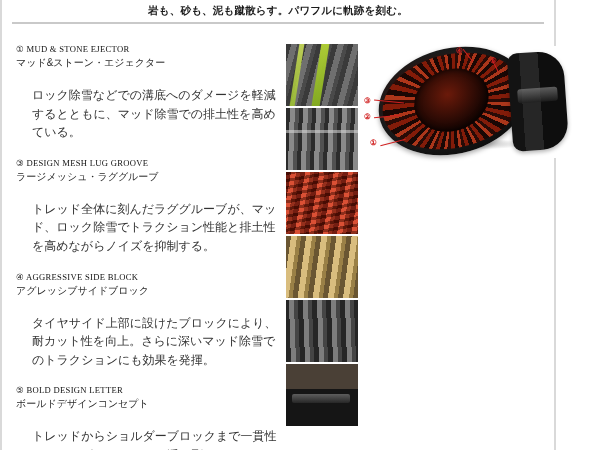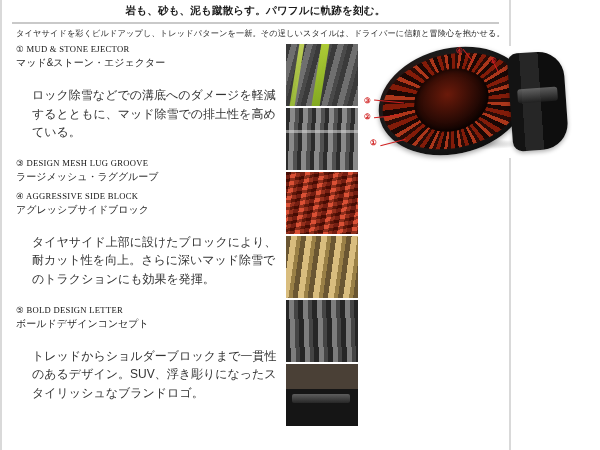--- a/index.html
+++ b/index.html
@@ -9,21 +9,21 @@
   }
   body {
     width: 600px;
     height: 450px;
     font-family: "Liberation Sans", sans-serif;
     color: #231f20;
     overflow: hidden;
   }
   .page {
     position: relative;
-    width: 511px;
+    width: 556px;
     height: 450px;
     box-sizing: border-box;
     border-left: 2px solid #d9d9d9;
     border-right: 2px solid #d9d9d9;
   }
   
   .headline {
     position: absolute;
     left: 0; right: 0;
     top: 4px;
@@ -244,34 +244,34 @@
   .l4 { left: 96px; top: 9px;  width: 16px; transform: rotate(52deg); }
   .l5 { left: 124px;top: 19px; width: 14px; transform: rotate(62deg); }
 </style>
 </head>
 <body>
 
 <div class="page">
 
   <div class="headline">岩も、砂も、泥も蹴散らす。パワフルに軌跡を刻む。</div>
   <div class="rule"></div>
-  <div class="subhead">タイヤサイドを彩くビルドアップし、トレッドパターンを一新。その逞しいスタイルは、ドライバーに信頼と冒険心を抱かせる。</div>
 
   <div class="features">
 
     <div class="feature">
       <p class="f-title">① MUD &amp; STONE EJECTOR</p>
       <p class="f-kana">マッド&amp;ストーン・エジェクター</p>
       <p class="f-body">ロック除雪などでの溝底へのダメージを軽減するとともに、マッド除雪での排土性を高めている。</p>
     </div>
 
 
     <div class="feature">
       <p class="f-title">③ DESIGN MESH LUG GROOVE</p>
       <p class="f-kana">ラージメッシュ・ラググルーブ</p>
+      <p class="f-body">トレッド全体に刻んだラググルーブが、マッド、ロック除雪でトラクション性能と排土性を高めながらノイズを抑制する。</p>
     </div>
 
     <div class="feature">
       <p class="f-title">④ AGGRESSIVE SIDE BLOCK</p>
       <p class="f-kana">アグレッシブサイドブロック</p>
       <p class="f-body">タイヤサイド上部に設けたブロックにより、耐カット性を向上。さらに深いマッド除雪でのトラクションにも効果を発揮。</p>
     </div>
 
     <div class="feature">
       <p class="f-title">⑤ BOLD DESIGN LETTER</p>

